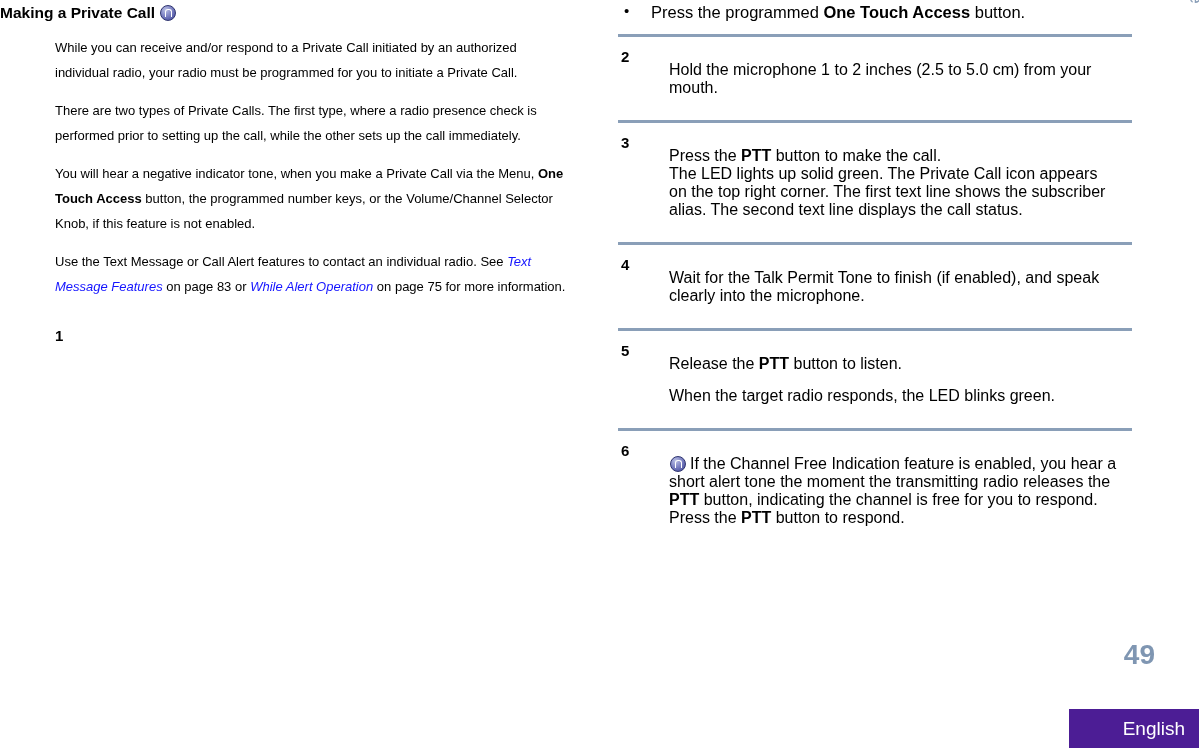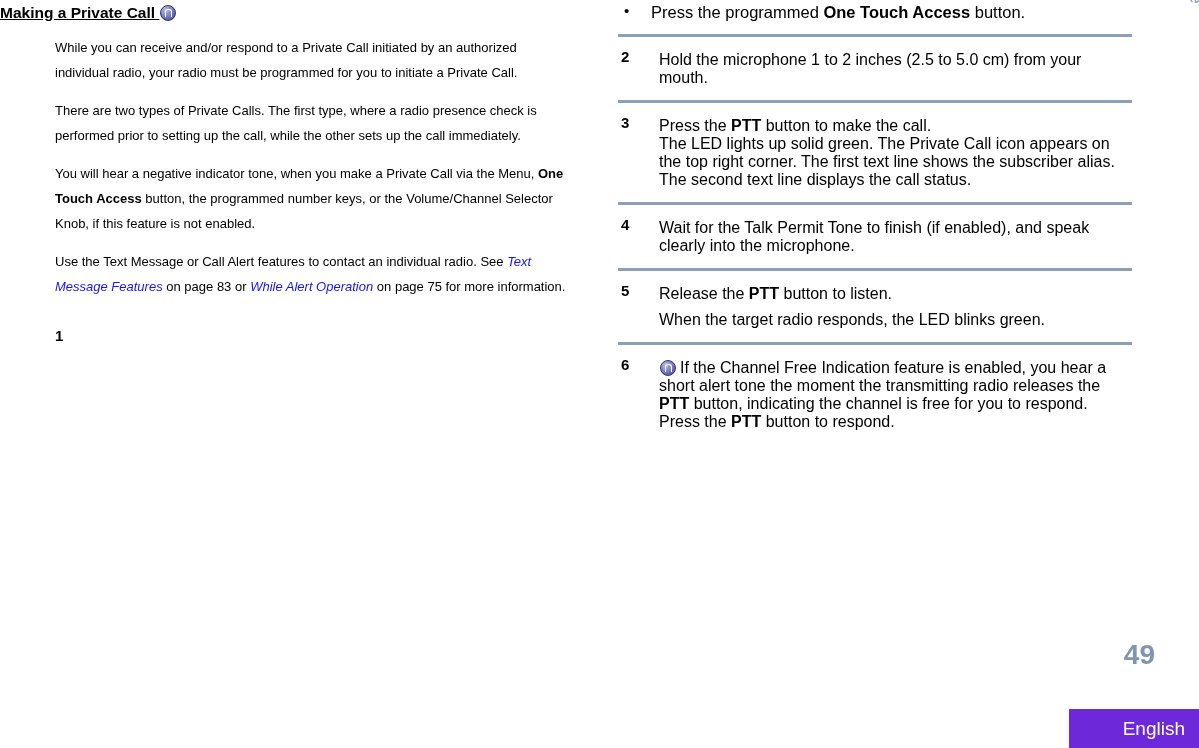--- a/index.html
+++ b/index.html
@@ -38,21 +38,20 @@
   }
 
   
   .chapter-head {
     font-size: 15.5px;
     font-weight: bold;
     line-height: 20px;
     margin: 3px 0 0 0;
     padding: 0 0 0 0;
     white-space: nowrap;
-    text-decoration: underline;
   }
 
   
   .body-para {
     font-size: 13px;
     line-height: 24.6px;
     margin: 0 0 14px 0;
     padding: 0;
   }
   .indent-body {
@@ -77,21 +76,21 @@
     width: 30px;
     font-weight: bold;
     font-size: 15px;
     padding-top: 1px;
     text-align: left;
   }
   .step-body {
     flex: 1 1 auto;
   }
   .step-body p {
-    margin: 4px;
+    margin: 14px;
     padding: 0;
   }
   .step-body p + p {
     margin-top: 8px;
   }
   .step-left {
     padding-left: 55px;
     margin-top: 24px;
   }
 
@@ -197,21 +196,21 @@
     font-weight: bold;
     color: #7f96b2;
     line-height: 1;
   }
   .lang-bar {
     position: absolute;
     left: 1069px;
     top: 709px;
     width: 130px;
     height: 39px;
-    background: #6d28d9;
+    background: #4c1d95;
   }
   .lang-label {
     position: absolute;
     left: 0;
     right: 14px;
     top: 9px;
     text-align: right;
     color: #ffffff;
     font-size: 19px;
     line-height: 22px;

